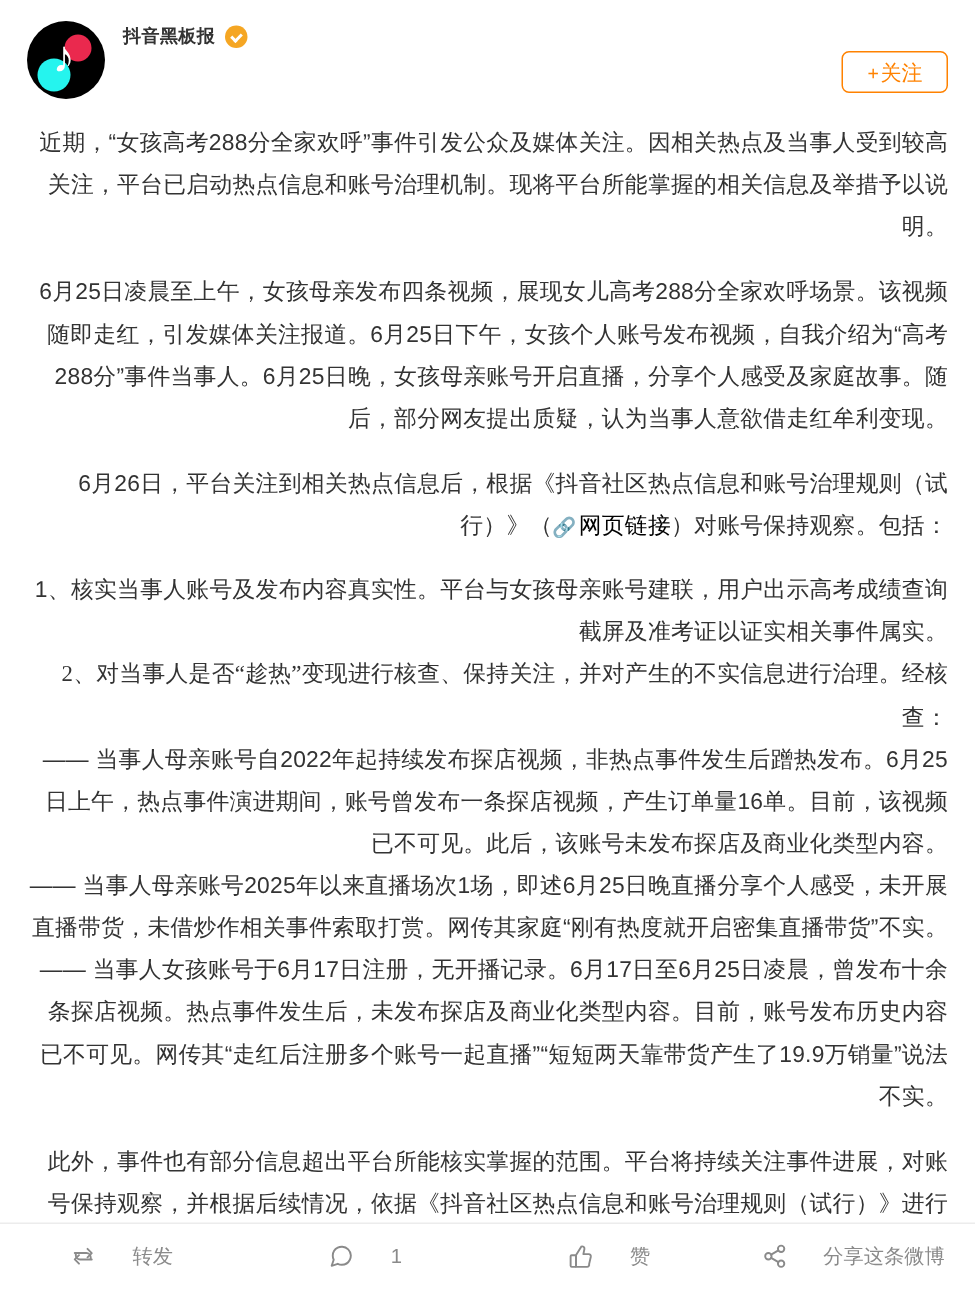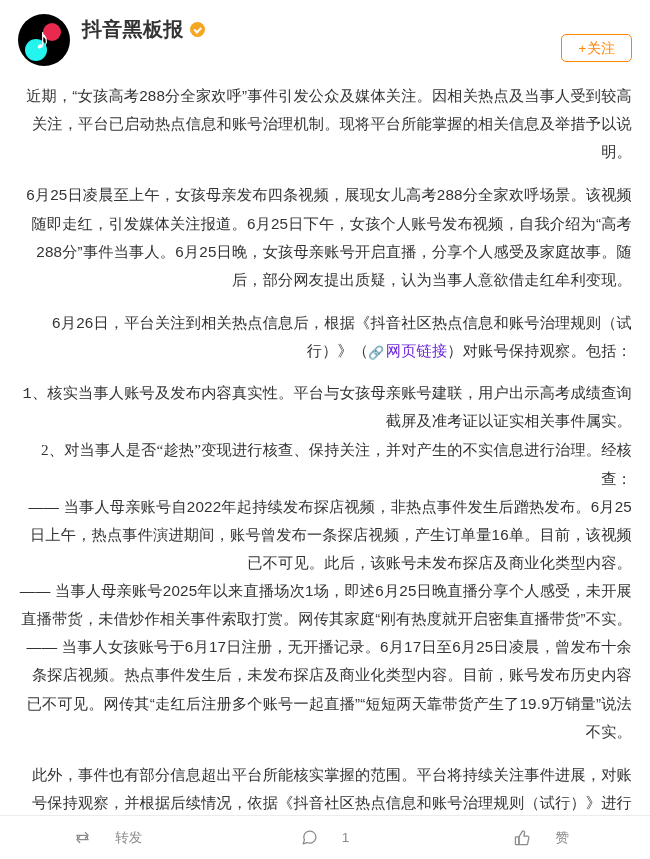--- a/index.html
+++ b/index.html
@@ -68,21 +68,21 @@
   .head-text {
     margin-left: 12px;
     padding-top: 2px;
   }
   .name-row {
     display: flex;
     align-items: center;
     gap: 6px;
   }
   .username {
-    font-size: 20px;
+    font-size: 12px;
     font-weight: bold;
     color: #333333;
     letter-spacing: .3px;
   }
   .verify-badge {
     width: 15px; height: 15px;
     border-radius: 50%;
     background: #f5a623;
     display: inline-block;
     position: relative;
@@ -126,21 +126,21 @@
     font-size: 15.2px;
     line-height: 1.85;
     color: #333333;
     letter-spacing: .2px;
   }
   .content p {
     margin: 0 0 15px 0;
     text-align: right;
   }
   .link {
-    color: #6d28d9;
+    color: #000000;
     cursor: pointer;
   }
   .link .link-ico {
     display: inline-block;
     transform: translateY(1px);
     margin-right: 1px;
     font-size: 13px;
   }
 
   .footer {
@@ -200,21 +200,21 @@
   </div>
 
   <div class="content">
     <p>近期，“女孩高考288分全家欢呼”事件引发公众及媒体关注。因相关热点及当事人受到较高关注，平台已启动热点信息和账号治理机制。现将平台所能掌握的相关信息及举措予以说明。</p>
     <p>6月25日凌晨至上午，女孩母亲发布四条视频，展现女儿高考288分全家欢呼场景。该视频随即走红，引发媒体关注报道。6月25日下午，女孩个人账号发布视频，自我介绍为“高考288分”事件当事人。6月25日晚，女孩母亲账号开启直播，分享个人感受及家庭故事。随后，部分网友提出质疑，认为当事人意欲借走红牟利变现。</p>
 
     <p>
       <span>6月26日，平台关注到相关热点信息后，根据《抖音社区热点信息和账号治理规则（试行）》（</span><span class="link"><span class="link-ico">🔗</span><span>网页链接</span></span><span>）对账号保持观察。包括：</span>
     </p>
 
-    <p style="margin-bottom:0;font-family:Liberation Mono, monospace;">1、核实当事人账号及发布内容真实性。平台与女孩母亲账号建联，用户出示高考成绩查询截屏及准考证以证实相关事件属实。</p>
+    <p style="margin-bottom:0;">1、核实当事人账号及发布内容真实性。平台与女孩母亲账号建联，用户出示高考成绩查询截屏及准考证以证实相关事件属实。</p>
     <p style="margin-bottom:0;font-family:Liberation Serif, serif;">2、对当事人是否“趁热”变现进行核查、保持关注，并对产生的不实信息进行治理。经核查：</p>
     <p style="margin-bottom:0;">—— 当事人母亲账号自2022年起持续发布探店视频，非热点事件发生后蹭热发布。6月25日上午，热点事件演进期间，账号曾发布一条探店视频，产生订单量16单。目前，该视频已不可见。此后，该账号未发布探店及商业化类型内容。</p>
     <p style="margin-bottom:0;">—— 当事人母亲账号2025年以来直播场次1场，即述6月25日晚直播分享个人感受，未开展直播带货，未借炒作相关事件索取打赏。网传其家庭“刚有热度就开启密集直播带货”不实。</p>
     <p>—— 当事人女孩账号于6月17日注册，无开播记录。6月17日至6月25日凌晨，曾发布十余条探店视频。热点事件发生后，未发布探店及商业化类型内容。目前，账号发布历史内容已不可见。网传其“走红后注册多个账号一起直播”“短短两天靠带货产生了19.9万销量”说法不实。</p>
 
     <p>此外，事件也有部分信息超出平台所能核实掌握的范围。平台将持续关注事件进展，对账号保持观察，并根据后续情况，依据《抖音社区热点信息和账号治理规则（试行）》进行研判与治理。</p>
   </div>
 </div>
 
 <div class="footer">
@@ -242,13 +242,25 @@
   <div class="footer-item">
     <span class="ficon">
       <svg width="17" height="17" viewBox="0 0 24 24" fill="none" stroke="#8a8a8a" stroke-width="1.8" stroke-linecap="round" stroke-linejoin="round">
         <path d="M7 22V11l5-8a2 2 0 0 1 3 2l-1 5h5a2 2 0 0 1 2 2.4l-1.6 7A2 2 0 0 1 17.5 22H7z"></path>
         <rect x="2" y="11" width="5" height="11" rx="1"></rect>
       </svg>
     </span>
     <span>赞</span>
   </div>
 
+  <div class="footer-item">
+    <span class="ficon">
+      <svg width="17" height="17" viewBox="0 0 24 24" fill="none" stroke="#8a8a8a" stroke-width="1.8" stroke-linecap="round" stroke-linejoin="round">
+        <circle cx="18" cy="5" r="3"></circle>
+          <circle cx="6" cy="12" r="3"></circle>
+          <circle cx="18" cy="19" r="3"></circle>
+        <line x1="8.6" y1="10.5" x2="15.4" y2="6.5"></line>
+          <line x1="8.6" y1="13.5" x2="15.4" y2="17.5"></line>
+      </svg>
+    </span>
+    <span>分享这条微博</span>
+  </div>
 </div>
 
 </body></html>

